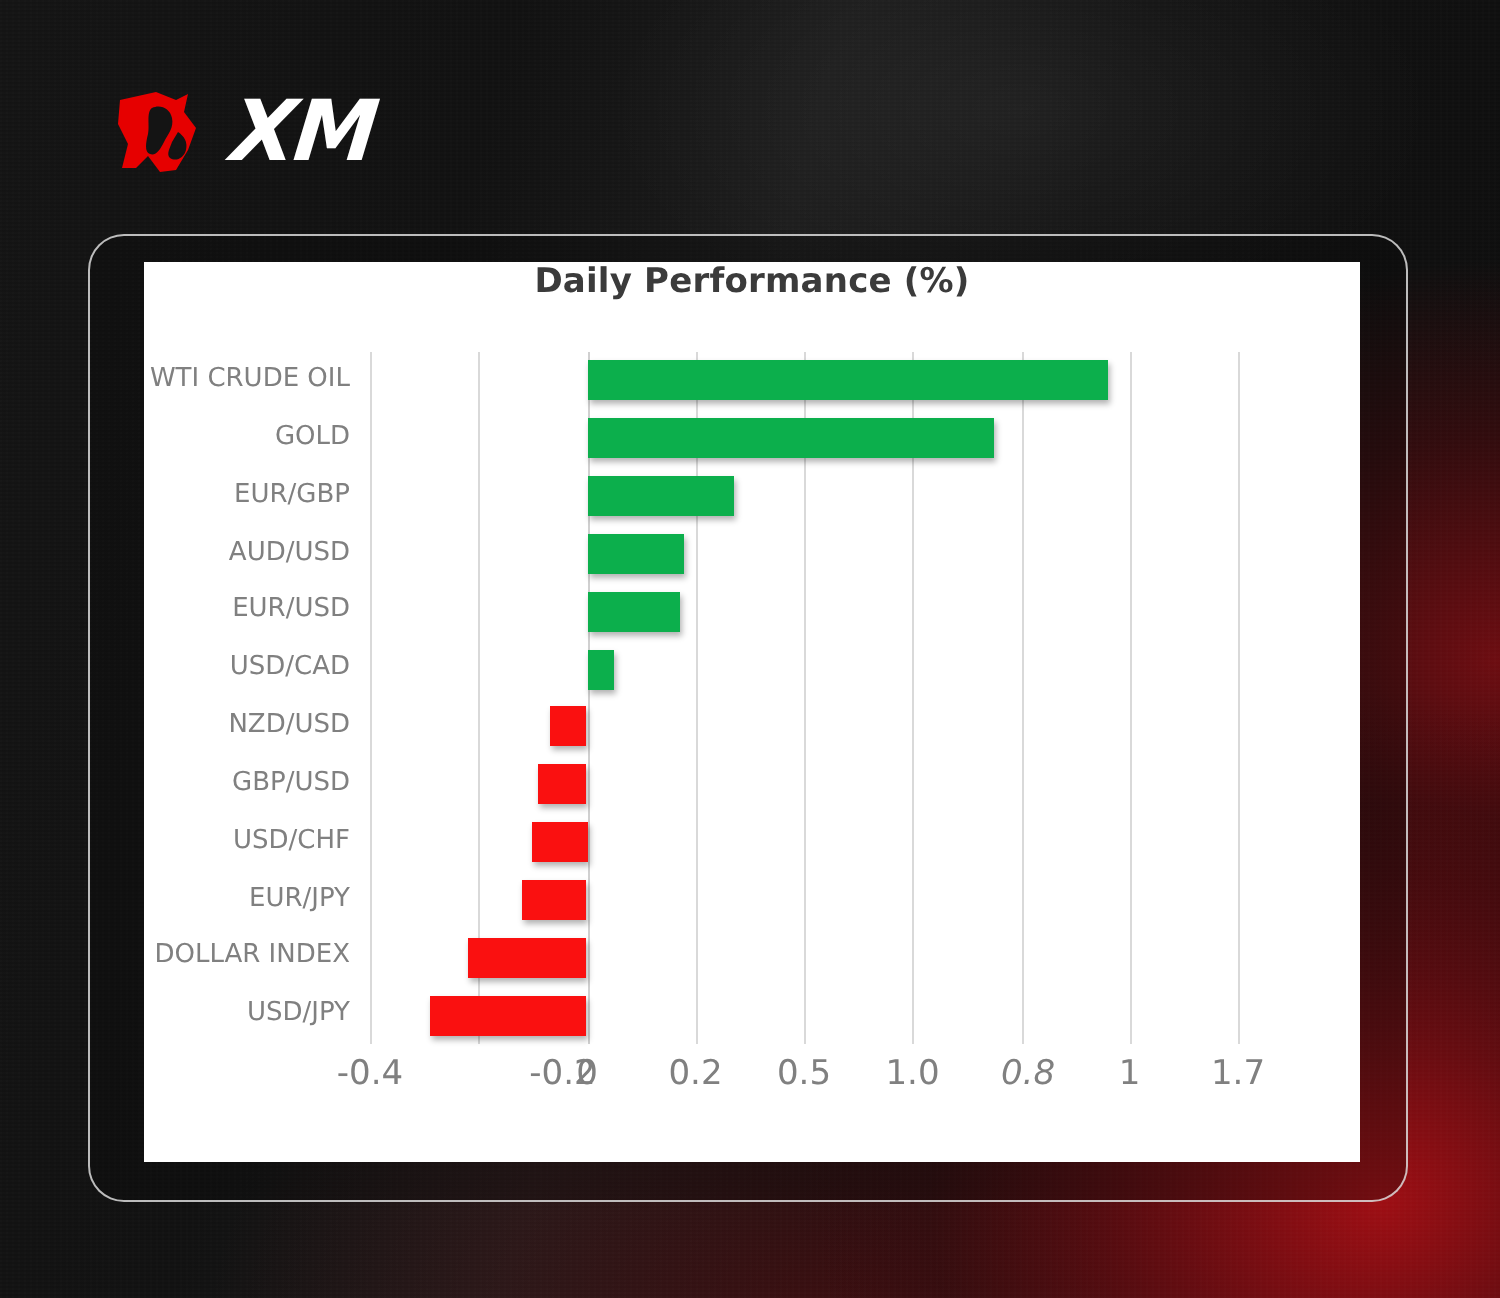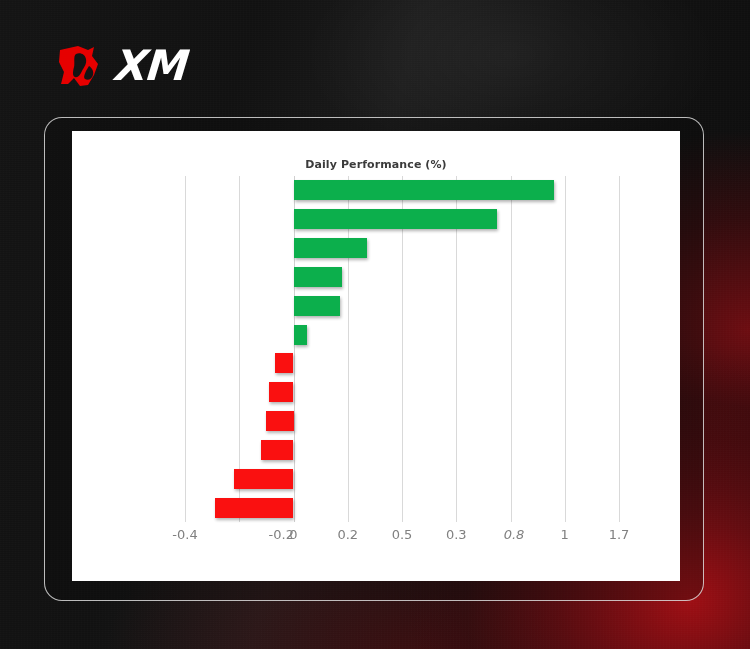--- a/index.html
+++ b/index.html
@@ -89,23 +89,23 @@
     height: 450px;
     background: #ffffff;
     z-index: 5;
     box-sizing: border-box;
   }
 
   .chart-title {
     position: absolute;
     left: 0;
     right: 0;
-    top: 27px;
+    top: 0;
     text-align: center;
-    font-size: 11px;
+    font-size: 17px;
     font-weight: 700;
     color: #3b3b3b;
     font-family: "DejaVu Sans", sans-serif;
     letter-spacing: .1px;
   }
 
   
   .plot {
     position: absolute;
     left: 113px;          
@@ -166,21 +166,21 @@
     position: absolute;
     left: 113px;
     top: 396px;
     width: 434px;
     height: 22px;
   }
   .xlabel {
     position: absolute;
     top: 0;
     transform: translateX(-50%);
-    font-size: 13px;
+    font-size: 17px;
     color: #808080;
     font-family: "DejaVu Sans", sans-serif;
     white-space: nowrap;
   }
 </style>
 </head>
 <body>
 
 <div class="stage">
 
@@ -194,20 +194,34 @@
     </svg>
     <span class="logo-word">XM</span>
   </div>
 
   <div class="frame"></div>
 
   <div class="chart-card">
 
     <div class="chart-title">Daily Performance (%)</div>
 
+    <div class="ylabels">
+        <div class="ylabel" style="top: 0px; height: 28.8333px; line-height: 28.8333px;">WTI CRUDE OIL</div>
+        <div class="ylabel" style="top: 28.8333px; height: 28.8333px; line-height: 28.8333px;">GOLD</div>
+        <div class="ylabel" style="top: 57.6667px; height: 28.8333px; line-height: 28.8333px;">EUR/GBP</div>
+        <div class="ylabel" style="top: 86.5px; height: 28.8333px; line-height: 28.8333px;">AUD/USD</div>
+        <div class="ylabel" style="top: 115.333px; height: 28.8333px; line-height: 28.8333px;">EUR/USD</div>
+        <div class="ylabel" style="top: 144.167px; height: 28.8333px; line-height: 28.8333px;">USD/CAD</div>
+        <div class="ylabel" style="top: 173px; height: 28.8333px; line-height: 28.8333px;">NZD/USD</div>
+        <div class="ylabel" style="top: 201.833px; height: 28.8333px; line-height: 28.8333px;">GBP/USD</div>
+        <div class="ylabel" style="top: 230.667px; height: 28.8333px; line-height: 28.8333px;">USD/CHF</div>
+        <div class="ylabel" style="top: 259.5px; height: 28.8333px; line-height: 28.8333px;">EUR/JPY</div>
+        <div class="ylabel" style="top: 288.333px; height: 28.8333px; line-height: 28.8333px;">DOLLAR INDEX</div>
+        <div class="ylabel" style="top: 317.167px; height: 28.8333px; line-height: 28.8333px;">USD/JPY</div>
+      </div>
 
     <div class="plot">
       <div class="gridlines">
           <div class="gridline" style="left: 0px;"></div>
           <div class="gridline" style="left: 54.25px;"></div>
           <div class="gridline zero" style="left: 108.5px;"></div>
           <div class="gridline" style="left: 162.75px;"></div>
           <div class="gridline" style="left: 217px;"></div>
           <div class="gridline" style="left: 271.25px;"></div>
           <div class="gridline" style="left: 325.5px;"></div>
@@ -253,20 +267,20 @@
           </div>
         </div>
     </div>
 
     <div class="xlabels">
         <div class="xlabel" style="left: 0px;">-0.4</div>
         <div class="xlabel" style="left: 54.25px; margin-left: 42px;">-0.2</div>
         <div class="xlabel" style="left: 108.5px;">0</div>
         <div class="xlabel" style="left: 162.75px;">0.2</div>
         <div class="xlabel" style="left: 217px;">0.5</div>
-        <div class="xlabel" style="left: 271.25px;">0.3</div>
+        <div class="xlabel" style="left: 271.25px;">1.0</div>
         <div class="xlabel" style="left: 329px; font-style: italic;">0.8</div>
         <div class="xlabel" style="left: 379.75px;">1</div>
         <div class="xlabel" style="left: 434px;">1.7</div>
       </div>
 
   </div>
 </div>
 
 </body></html>

